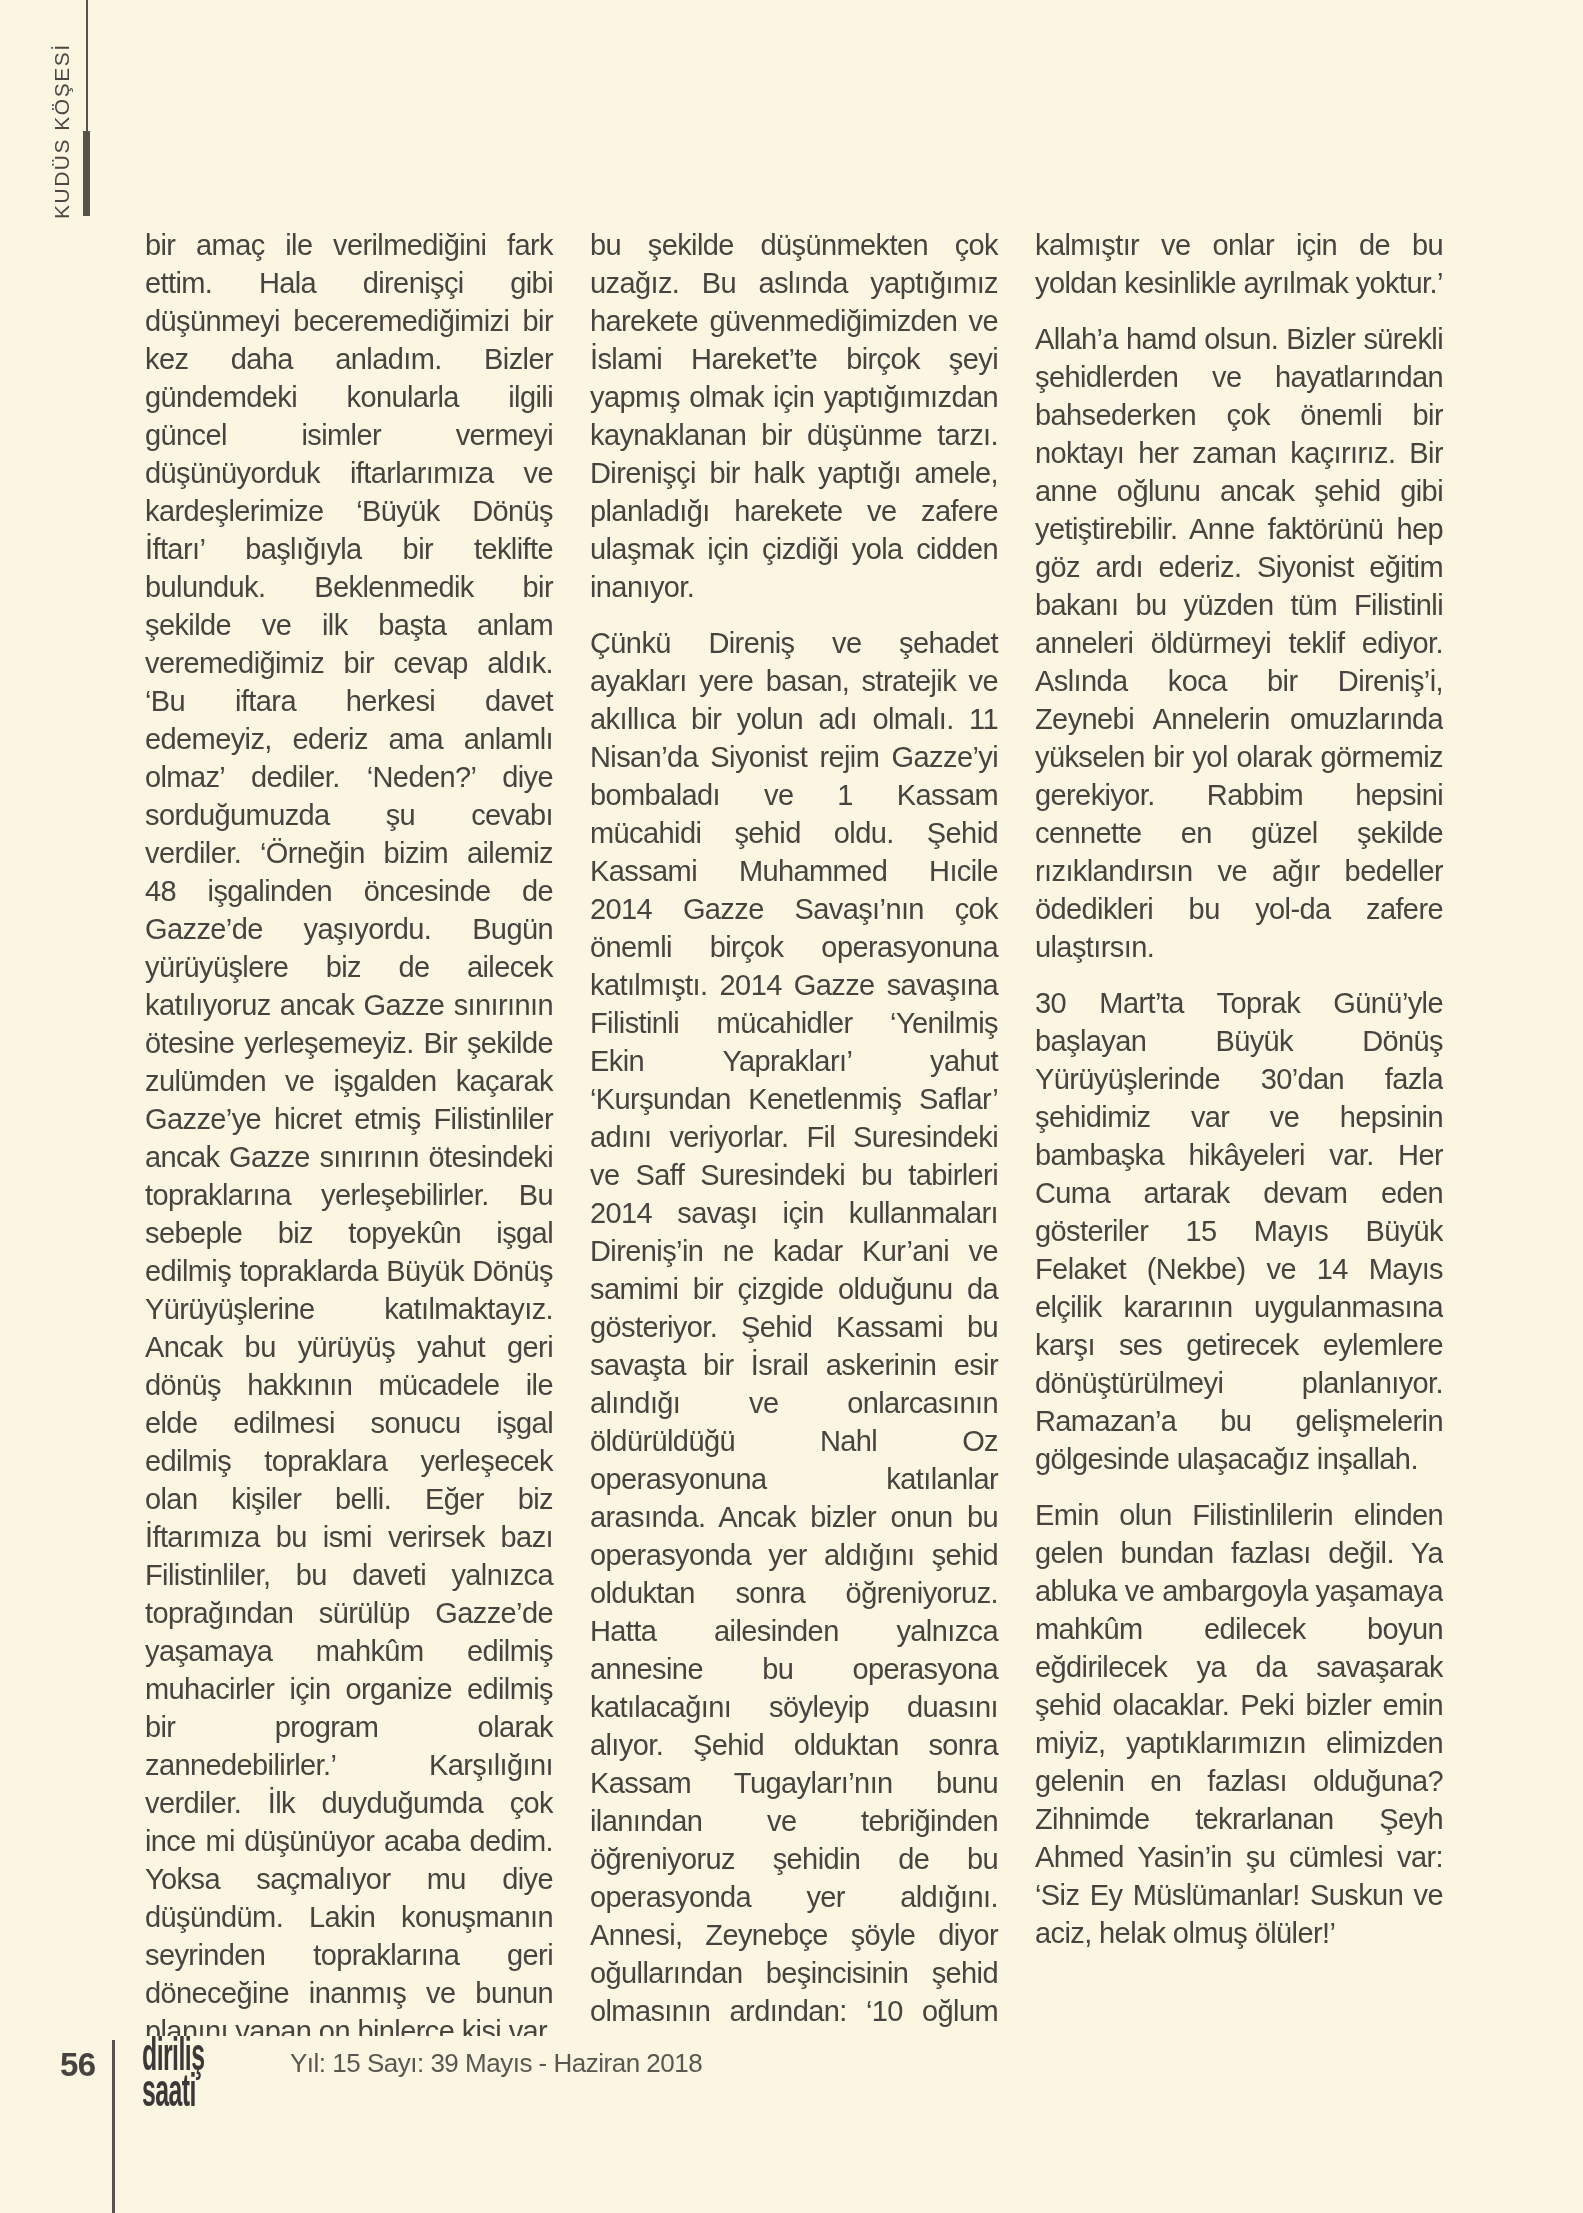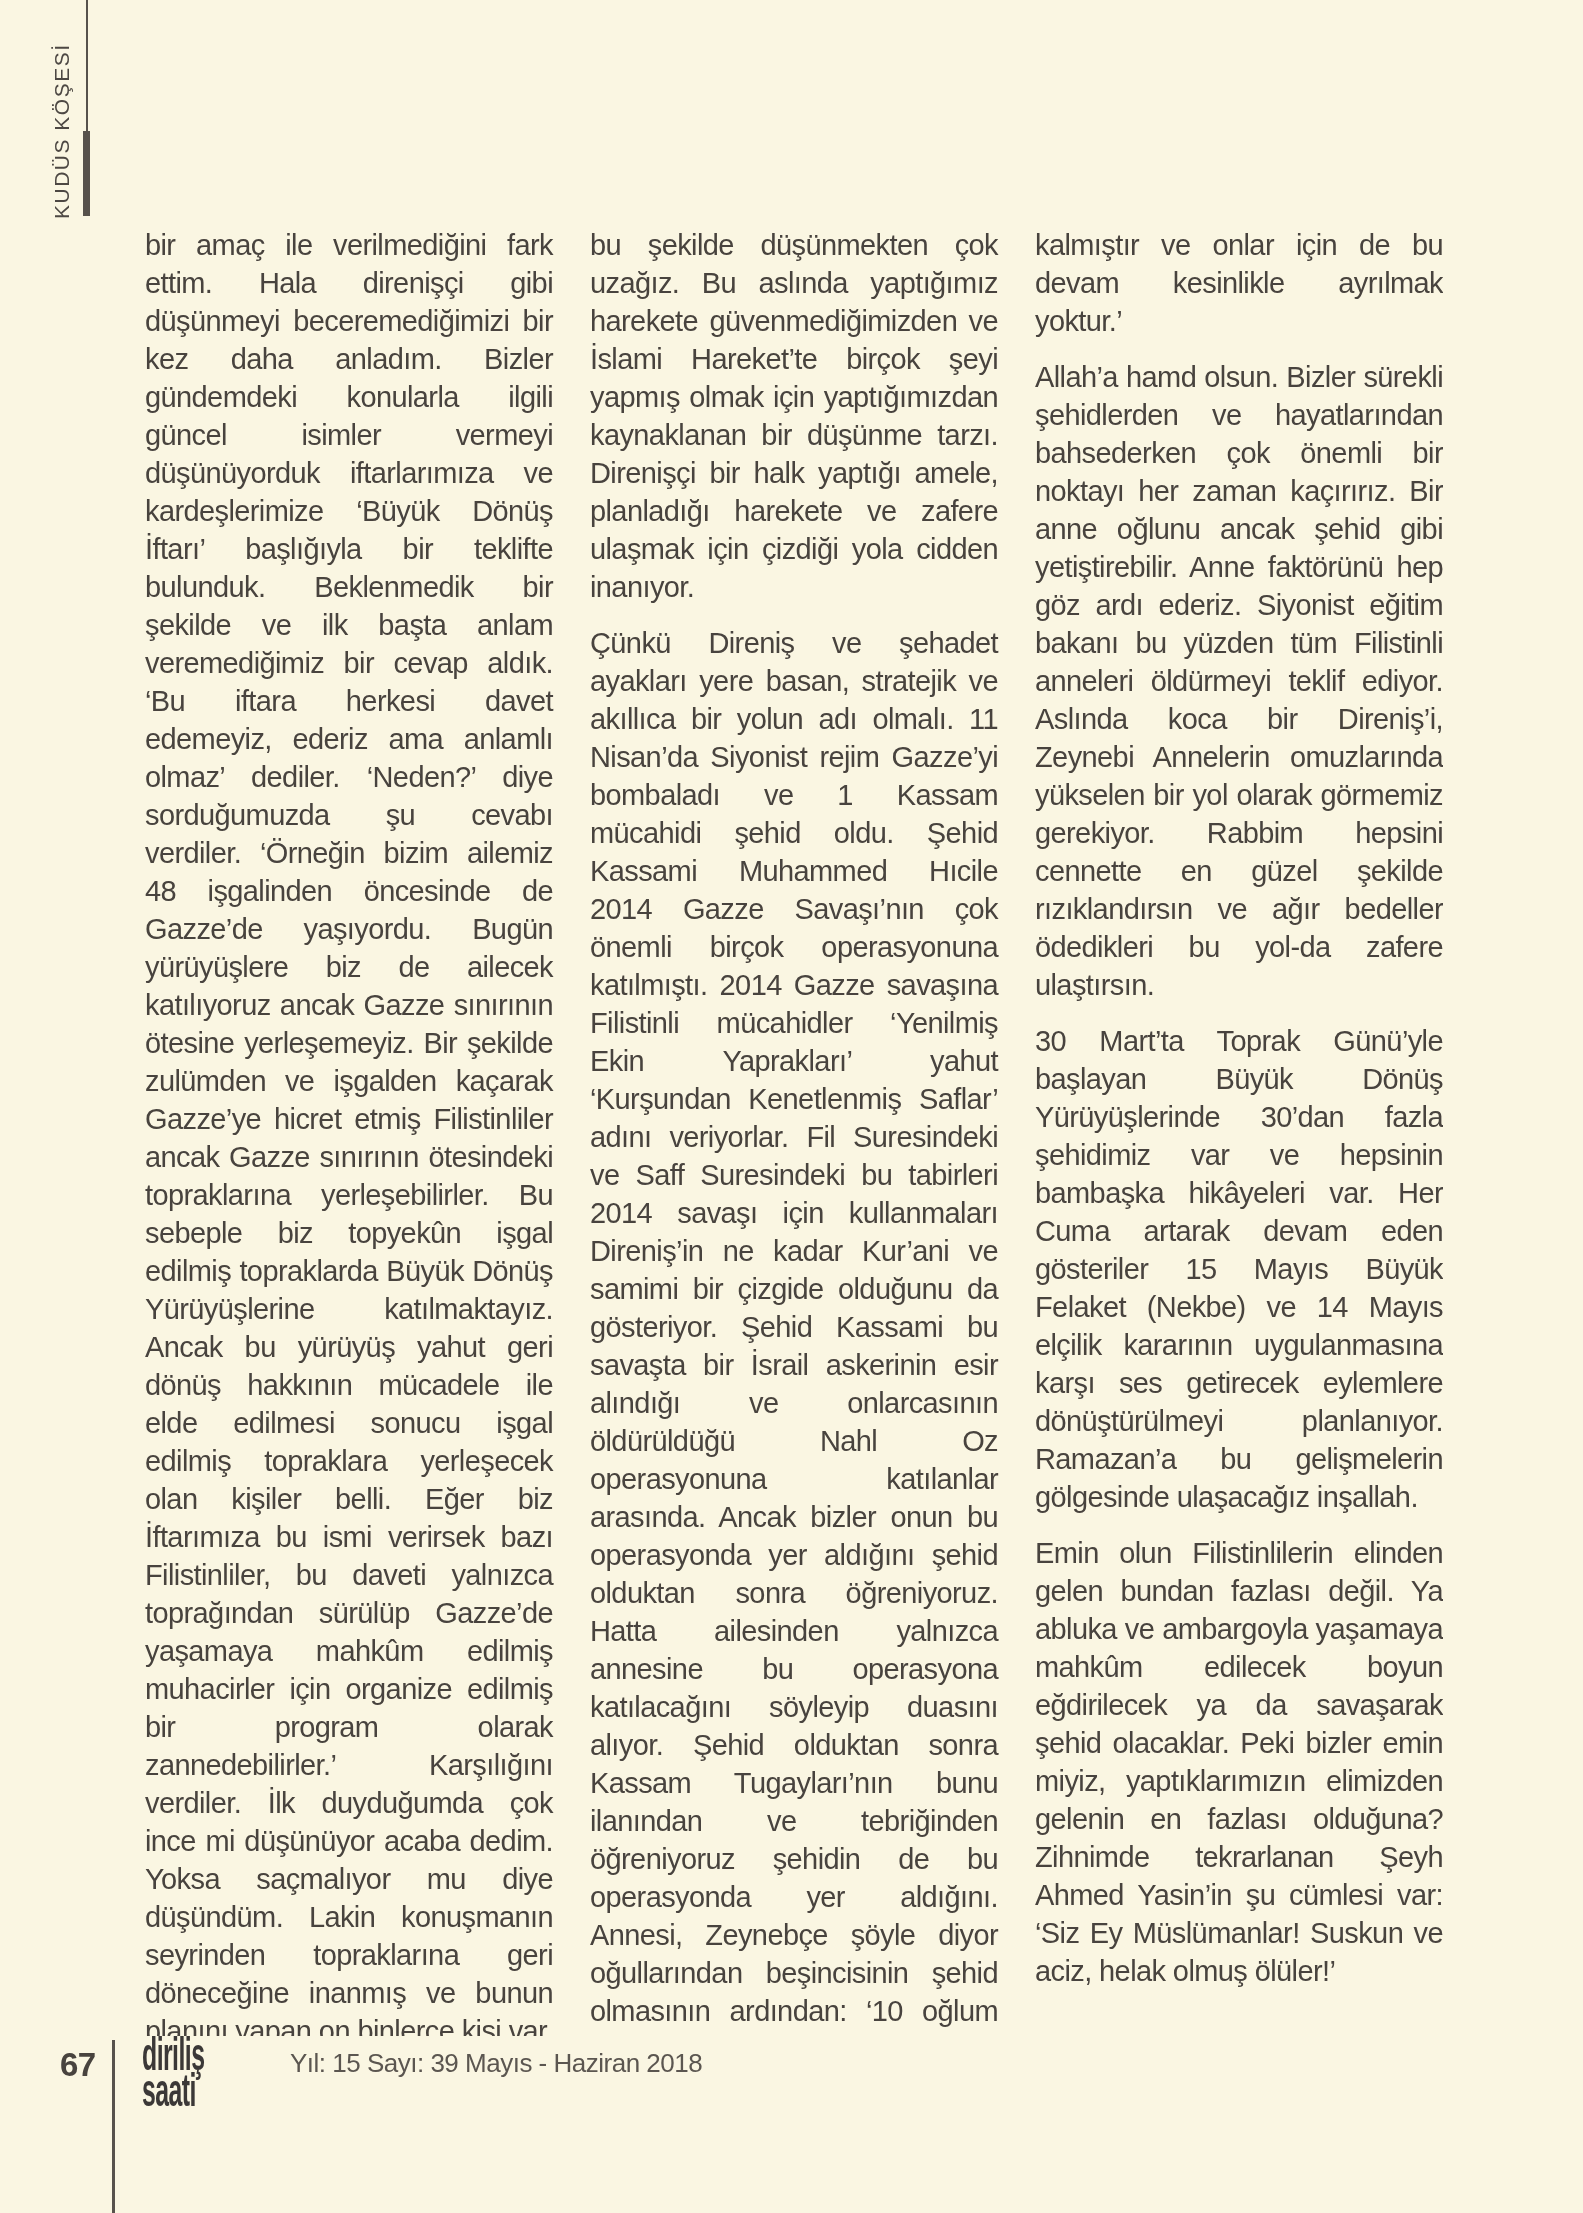--- a/index.html
+++ b/index.html
@@ -124,28 +124,28 @@
 
   <div class="columns">
     <div class="column">
       <p>bir amaç ile verilmediğini fark ettim. Hala direnişçi gibi düşünmeyi beceremediğimizi bir kez daha anladım. Bizler gündemdeki konularla ilgili güncel isimler vermeyi düşünüyorduk iftarlarımıza ve kardeşlerimize ‘Büyük Dönüş İftarı’ başlığıyla bir teklifte bulunduk. Beklenmedik bir şekilde ve ilk başta anlam veremediğimiz bir cevap aldık. ‘Bu iftara herkesi davet edemeyiz, ederiz ama anlamlı olmaz’ dediler. ‘Neden?’ diye sorduğumuzda şu cevabı verdiler. ‘Örneğin bizim ailemiz 48 işgalinden öncesinde de Gazze’de yaşıyordu. Bugün yürüyüşlere biz de ailecek katılıyoruz ancak Gazze sınırının ötesine yerleşemeyiz. Bir şekilde zulümden ve işgalden kaçarak Gazze’ye hicret etmiş Filistinliler ancak Gazze sınırının ötesindeki topraklarına yerleşebilirler. Bu sebeple biz topyekûn işgal edilmiş topraklarda Büyük Dönüş Yürüyüşlerine katılmaktayız. Ancak bu yürüyüş yahut geri dönüş hakkının mücadele ile elde edilmesi sonucu işgal edilmiş topraklara yerleşecek olan kişiler belli. Eğer biz İftarımıza bu ismi verirsek bazı Filistinliler, bu daveti yalnızca toprağından sürülüp Gazze’de yaşamaya mahkûm edilmiş muhacirler için organize edilmiş bir program olarak zannedebilirler.’ Karşılığını verdiler. İlk duyduğumda çok ince mi düşünüyor acaba dedim. Yoksa saçmalıyor mu diye düşündüm. Lakin konuşmanın seyrinden topraklarına geri döneceğine inanmış ve bunun planını yapan on binlerce kişi var. Ne yazık ki bizler</p>
     </div>
     <div class="column">
       <p>bu şekilde düşünmekten çok uzağız. Bu aslında yaptığımız harekete güvenmediğimizden ve İslami Hareket’te birçok şeyi yapmış olmak için yaptığımızdan kaynaklanan bir düşünme tarzı. Direnişçi bir halk yaptığı amele, planladığı harekete ve zafere ulaşmak için çizdiği yola cidden inanıyor.</p>
       <p>Çünkü Direniş ve şehadet ayakları yere basan, stratejik ve akıllıca bir yolun adı olmalı. 11 Nisan’da Siyonist rejim Gazze’yi bombaladı ve 1 Kassam mücahidi şehid oldu. Şehid Kassami Muhammed Hıcile 2014 Gazze Savaşı’nın çok önemli birçok operasyonuna katılmıştı. 2014 Gazze savaşına Filistinli mücahidler ‘Yenilmiş Ekin Yaprakları’ yahut ‘Kurşundan Kenetlenmiş Saflar’ adını veriyorlar. Fil Suresindeki ve Saff Suresindeki bu tabirleri 2014 savaşı için kullanmaları Direniş’in ne kadar Kur’ani ve samimi bir çizgide olduğunu da gösteriyor. Şehid Kassami bu savaşta bir İsrail askerinin esir alındığı ve onlarcasının öldürüldüğü Nahl Oz operasyonuna katılanlar arasında. Ancak bizler onun bu operasyonda yer aldığını şehid olduktan sonra öğreniyoruz. Hatta ailesinden yalnızca annesine bu operasyona katılacağını söyleyip duasını alıyor. Şehid olduktan sonra Kassam Tugayları’nın bunu ilanından ve tebriğinden öğreniyoruz şehidin de bu operasyonda yer aldığını. Annesi, Zeynebçe şöyle diyor oğullarından beşincisinin şehid olmasının ardından: ‘10 oğlum var; Muhammed şehid olan beşincidir. Geriye 5 oğlum</p>
     </div>
     <div class="column">
-      <p>kalmıştır ve onlar için de bu devam kesinlikle ayrılmak yoktur.’</p>
+      <p>kalmıştır ve onlar için de bu yoldan kesinlikle ayrılmak yoktur.’</p>
       <p>Allah’a hamd olsun. Bizler sürekli şehidlerden ve hayatlarından bahsederken çok önemli bir noktayı her zaman kaçırırız. Bir anne oğlunu ancak şehid gibi yetiştirebilir. Anne faktörünü hep göz ardı ederiz. Siyonist eğitim bakanı bu yüzden tüm Filistinli anneleri öldürmeyi teklif ediyor. Aslında koca bir Direniş’i, Zeynebi Annelerin omuzlarında yükselen bir yol olarak görmemiz gerekiyor. Rabbim hepsini cennette en güzel şekilde rızıklandırsın ve ağır bedeller ödedikleri bu yol-da zafere ulaştırsın.</p>
       <p>30 Mart’ta Toprak Günü’yle başlayan Büyük Dönüş Yürüyüşlerinde 30’dan fazla şehidimiz var ve hepsinin bambaşka hikâyeleri var. Her Cuma artarak devam eden gösteriler 15 Mayıs Büyük Felaket (Nekbe) ve 14 Mayıs elçilik kararının uygulanmasına karşı ses getirecek eylemlere dönüştürülmeyi planlanıyor. Ramazan’a bu gelişmelerin gölgesinde ulaşacağız inşallah.</p>
       <p>Emin olun Filistinlilerin elinden gelen bundan fazlası değil. Ya abluka ve ambargoyla yaşamaya mahkûm edilecek boyun eğdirilecek ya da savaşarak şehid olacaklar. Peki bizler emin miyiz, yaptıklarımızın elimizden gelenin en fazlası olduğuna? Zihnimde tekrarlanan Şeyh Ahmed Yasin’in şu cümlesi var: ‘Siz Ey Müslümanlar! Suskun ve aciz, helak olmuş ölüler!’</p>
     </div>
   </div>
 
-  <div class="page-number">67</div>
+  <div class="page-number">56</div>
   <div class="footer-rule"></div>
   <div class="magazine-logo">
     <span class="logo-line">diriliş</span>
     <span class="logo-line">saati</span>
   </div>
   <div class="issue-info">Yıl: 15 Sayı: 39 Mayıs - Haziran 2018</div>
 
 </div>
 
 </body></html>

